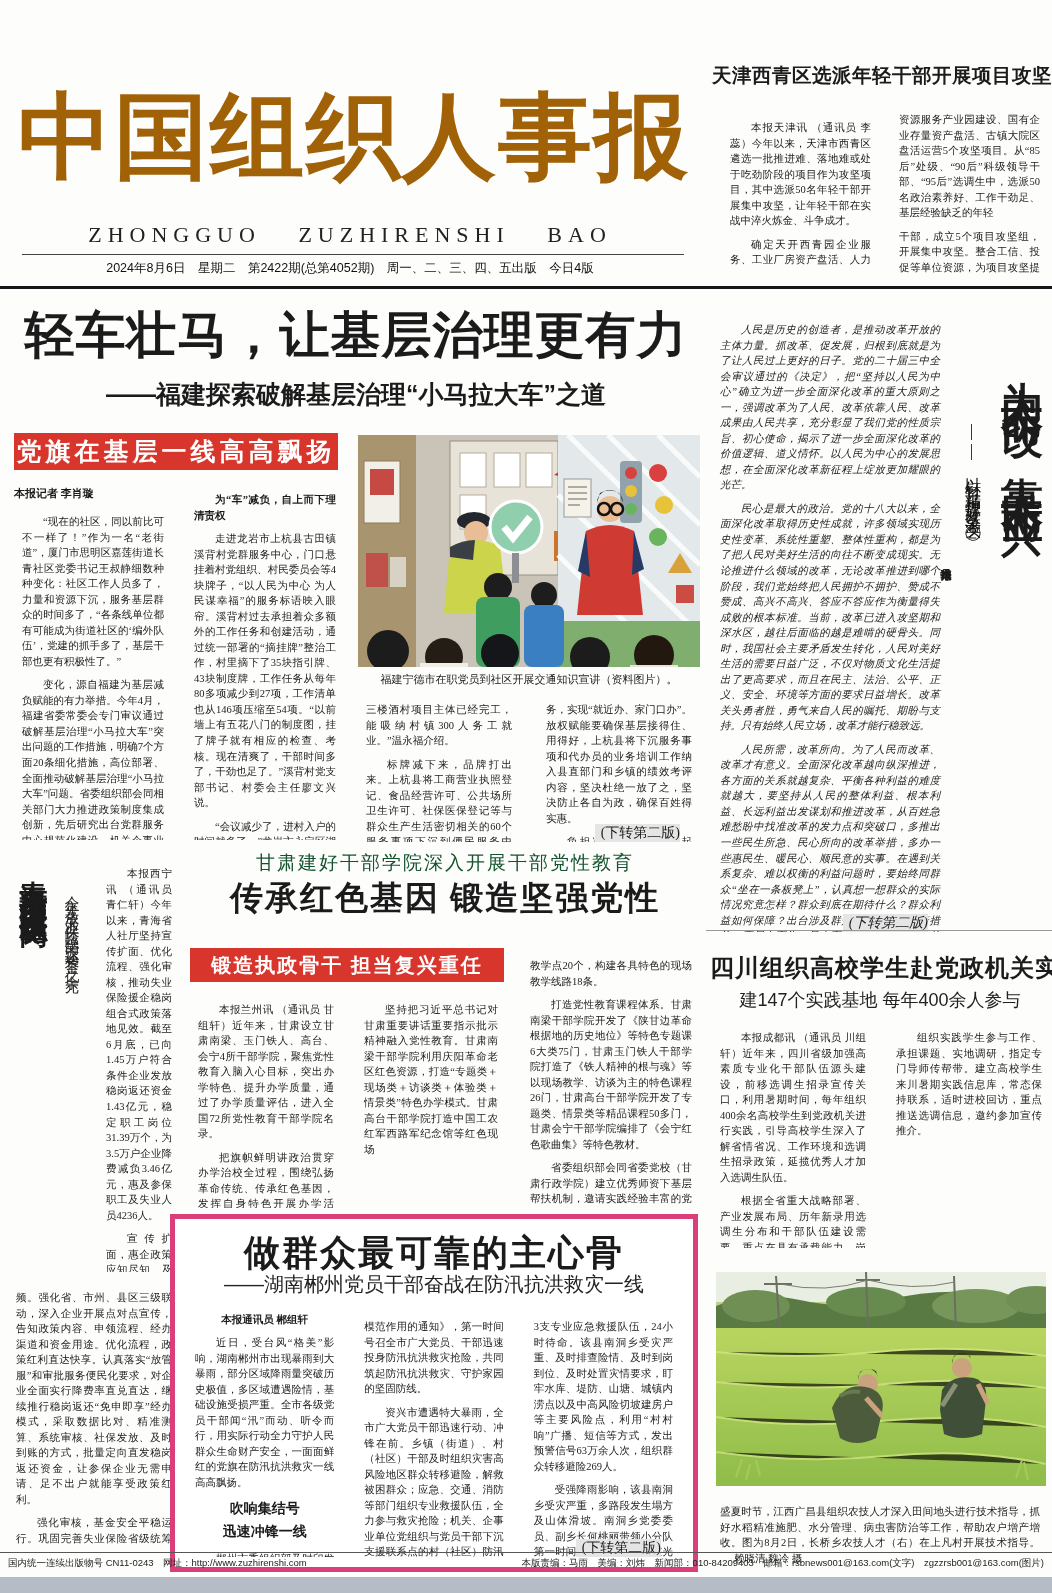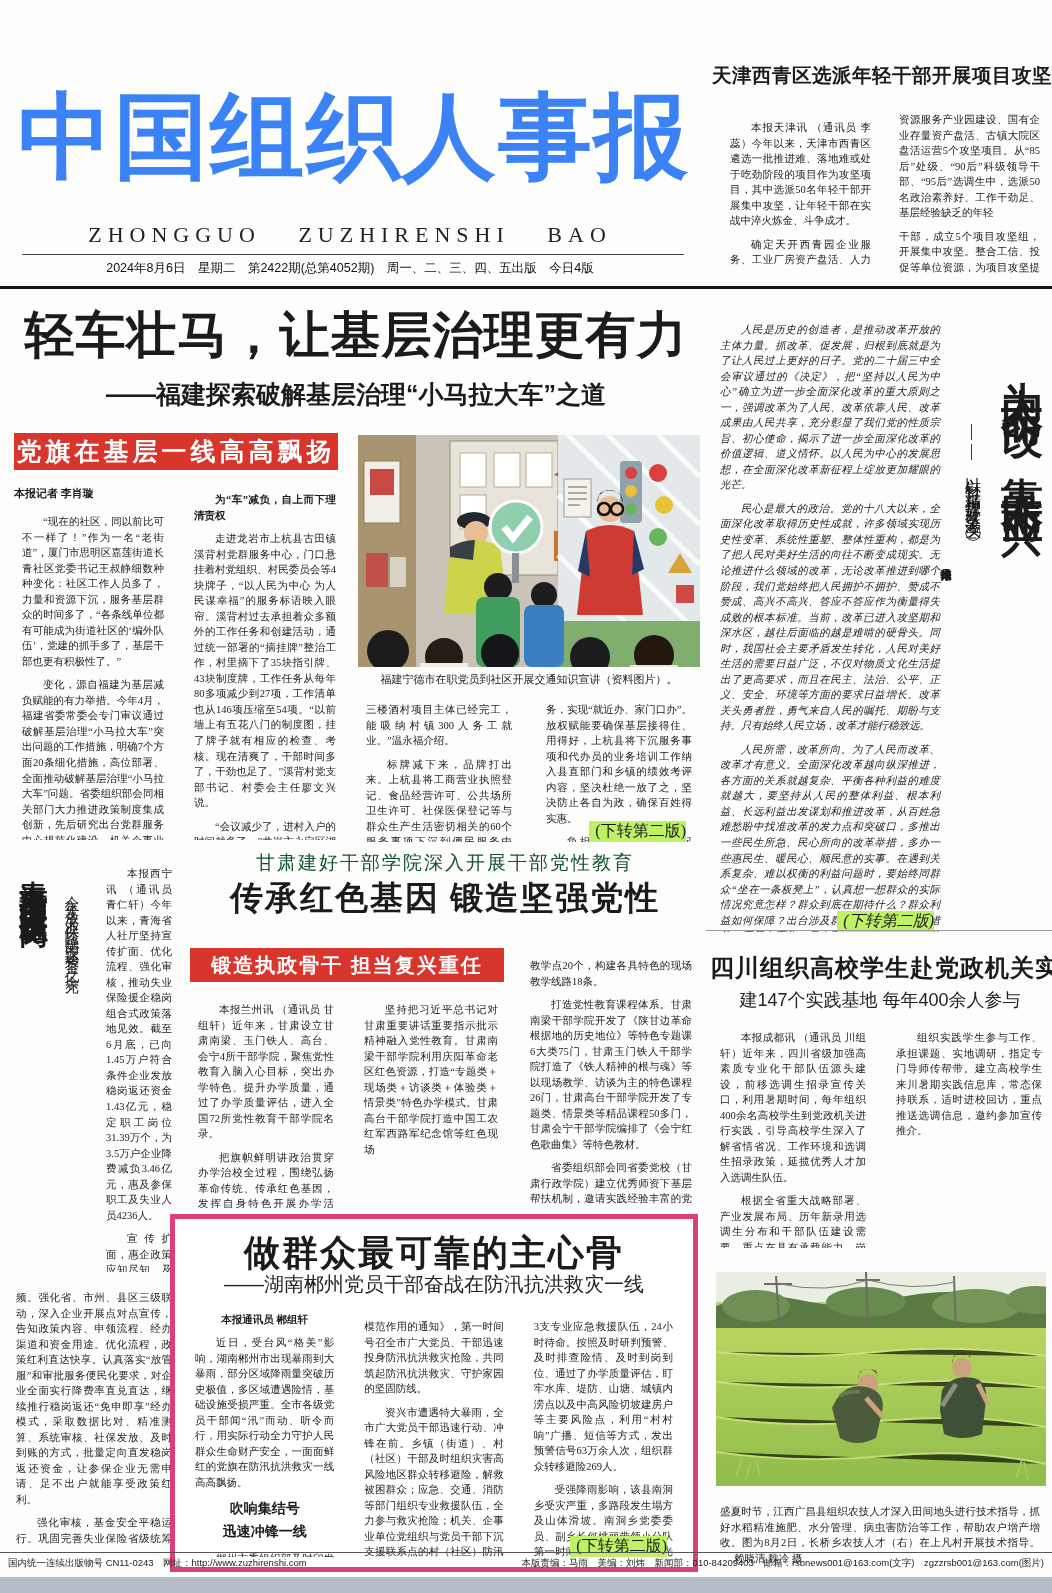--- a/index.html
+++ b/index.html
@@ -1,21 +1,21 @@
 <!DOCTYPE html>
 <html><head>
 <meta charset="utf-8">
 <style>
   html,body{margin:0;padding:0;background:#e9e9e9;}
   .page{position:relative;width:1052px;height:1593px;margin:0 auto;background:#fdfdfc;
         font-family:"Liberation Serif","DejaVu Serif",serif;color:#1b1b1b;overflow:hidden;}
   .abs{position:absolute;}
   
   .masthead-title{left:18px;top:58px;width:672px;height:172px;text-align:center;
-      font-size:94px;font-weight:900;color:#3b82f6;line-height:1.7;white-space:nowrap;
+      font-size:94px;font-weight:900;color:#a16207;line-height:1.7;white-space:nowrap;
       letter-spacing:2px;font-family:"Liberation Serif",serif;}
   .masthead-pinyin{left:0;top:222px;width:700px;text-align:center;font-size:22px;
       letter-spacing:6px;word-spacing:26px;color:#222;}
   .mast-rule{left:22px;top:254px;width:662px;height:1px;background:#444;}
   .dateline{left:0;top:260px;width:700px;text-align:center;font-size:12.5px;color:#111;
       font-family:"Liberation Sans",sans-serif;}
   .thick-rule{left:0;top:286px;width:1052px;height:3px;background:#15151a;}
   
   .tj-head{left:712px;top:62px;width:336px;text-align:center;font-size:19.5px;font-weight:900;
       white-space:nowrap;font-family:"Liberation Sans",sans-serif;letter-spacing:0.5px;}
@@ -83,21 +83,21 @@
   .photo2-cap{left:712px;top:1496px;width:336px;font-size:11px;text-align:justify;line-height:1.6;}
   .photo2-cap .credit{font-weight:400;padding-left:14px;}
   
   .foot-rule{left:0;top:1552px;width:1052px;height:1px;background:#555;}
   .footer{left:8px;top:1557px;width:1036px;display:flex;justify-content:space-between;
       font-size:9.5px;color:#222;font-family:"Liberation Sans",sans-serif;}
   .bottom-bar{left:0;top:1577px;width:1052px;height:16px;background:#b5bcc6;}
   
   .bt p{font-size:10.5px;line-height:1.48;text-align:justify;margin:8px;text-indent:2em;}
   .bt p.cont{text-indent:0;}
-  .jump{position:absolute;right:14px;bottom:0;background:#bef264;font-size:16px;padding-left:6px;}
+  .jump{position:absolute;right:20px;bottom:0;background:#e5e5e5;font-size:14px;padding-left:6px;}
 </style>
 </head>
 <body>
 
 <div class="page">
 
   <div class="abs masthead-title">中国组织人事报</div>
   <div class="abs masthead-pinyin">ZHONGGUO ZUZHIRENSHI BAO</div>
   <div class="abs mast-rule"></div>
   <div class="abs dateline">2024年8月6日　星期二　第2422期(总第4052期)　周一、二、三、四、五出版　今日4版</div>
@@ -257,21 +257,21 @@
           <div>迅速冲锋一线</div>
         </div>
         <p>郴州市委组织部及时印发《关于在防汛抗洪救灾抢险中充分发挥基层党组织战斗堡垒作用和广大党员先锋</p>
       </div>
       <div class="cz-col bt">
         <p class="cont">模范作用的通知》，第一时间号召全市广大党员、干部迅速投身防汛抗洪救灾抢险，共同筑起防汛抗洪救灾、守护家园的坚固防线。</p>
         <p>资兴市遭遇特大暴雨，全市广大党员干部迅速行动、冲锋在前。乡镇（街道）、村（社区）干部及时组织灾害高风险地区群众转移避险，解救被困群众；应急、交通、消防等部门组织专业救援队伍，全力参与救灾抢险；机关、企事业单位党组织与党员干部下沉支援联系点的村（社区）防汛抗洪救灾工作；驻村工作队与村干部共同巡逻值守、应急抢险、转移安置群众。</p>
 
       </div>
       <div class="cz-col bt">
-        <p class="cont">3支专业应急救援队伍，24小时待命。按照及时研判预警、及时排查险情、及时到岗到位、通过了办学质量评估，盯牢水库、堤防、山塘、城镇内涝点以及中高风险切坡建房户等主要风险点，利用“村村响”广播、短信等方式，发出预警信号63万余人次，组织群众转移避险269人。</p>
+        <p class="cont">3支专业应急救援队伍，24小时待命。该县南洞乡受灾严重、及时排查险情、及时到岗到位、及时处置灾情要求，盯牢水库、堤防、山塘、城镇内涝点以及中高风险切坡建房户等主要风险点，利用“村村响”广播、短信等方式，发出预警信号63万余人次，组织群众转移避险269人。</p>
         <p>受强降雨影响，该县南洞乡受灾严重，多路段发生塌方及山体滑坡。南洞乡党委委员、副乡长何桃丽带领小分队第一时间奔赴水情一线。在光明村巡查时发现，村内挡水墙和部分房屋因长时间被雨水冲刷浸泡，有倒塌风险。由于通讯设备中断，小分队冒着暴雨挨家挨户敲门叫醒村民。</p>
         <span class="jump">(下转第二版)</span>
       </div>
     </div>
   </div>
 
   <div class="abs photo2">
     <svg width="330" height="214" viewBox="0 0 330 214">
       <defs>
         <linearGradient id="fieldg" x1="0" y1="0" x2="0" y2="1">

